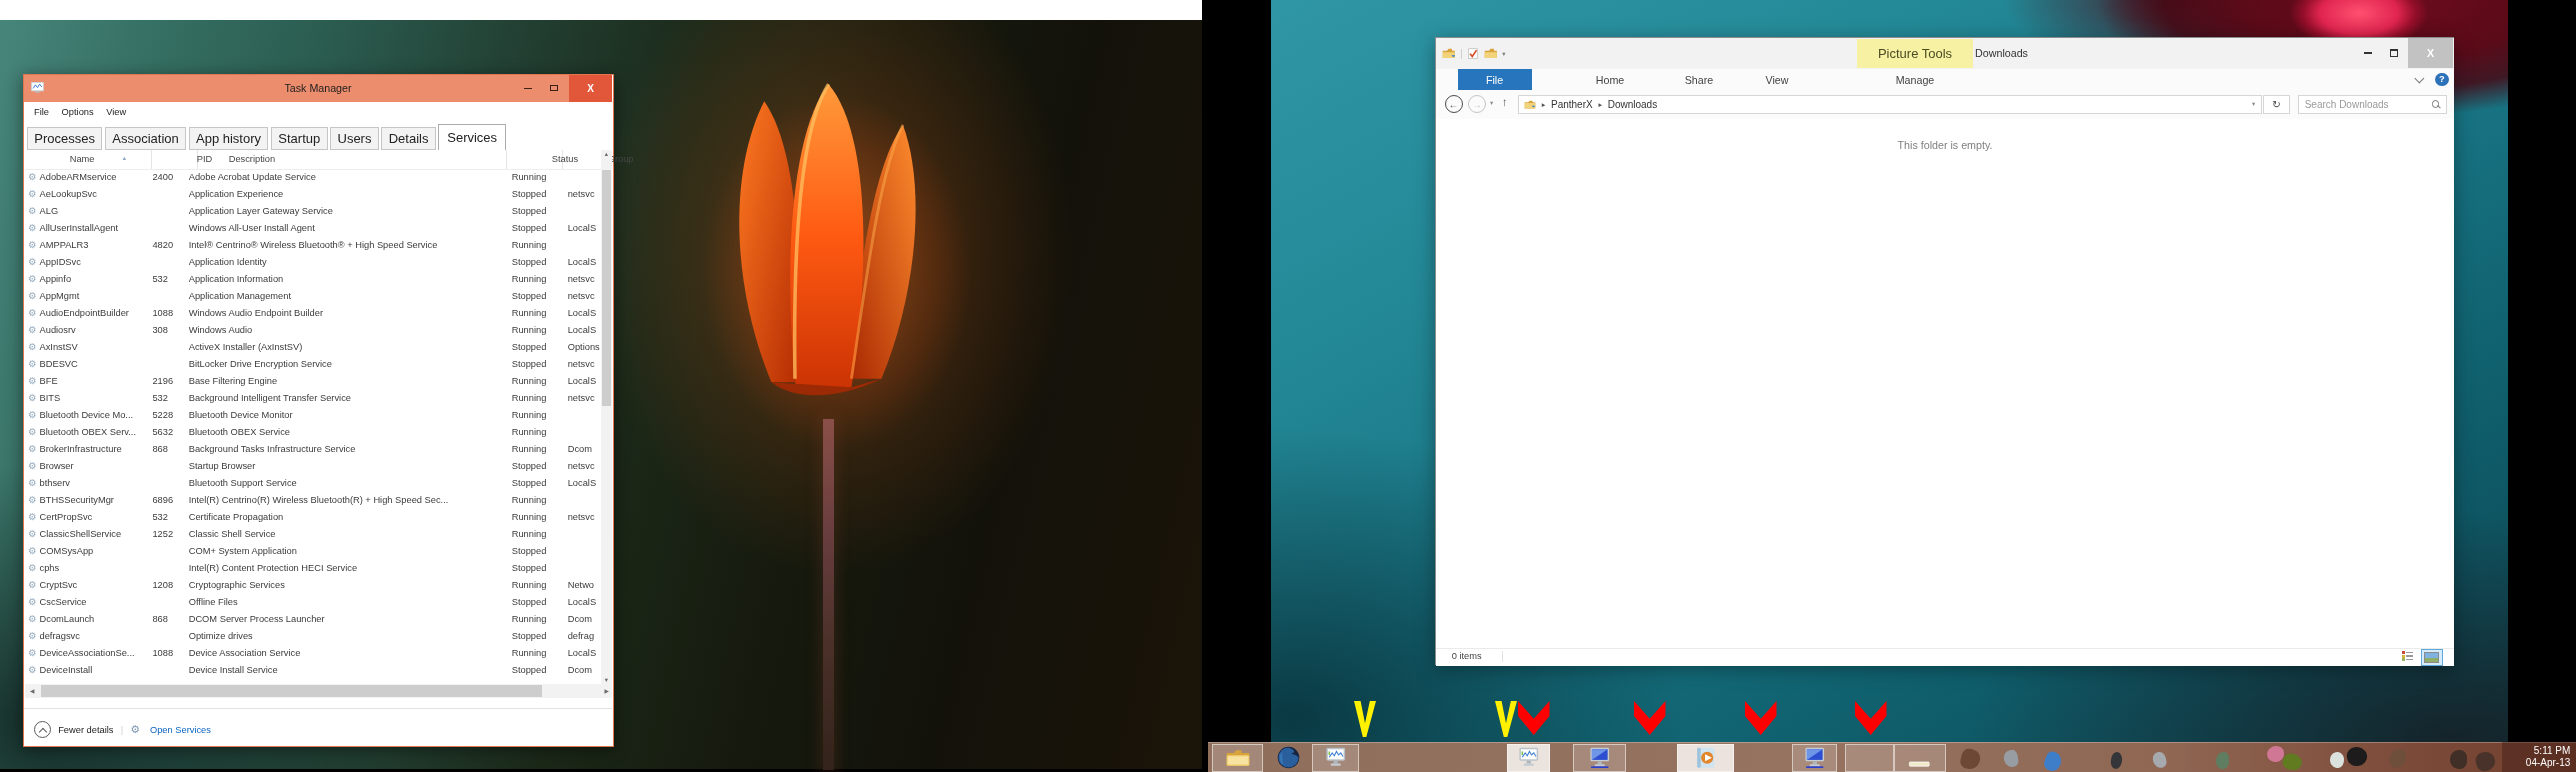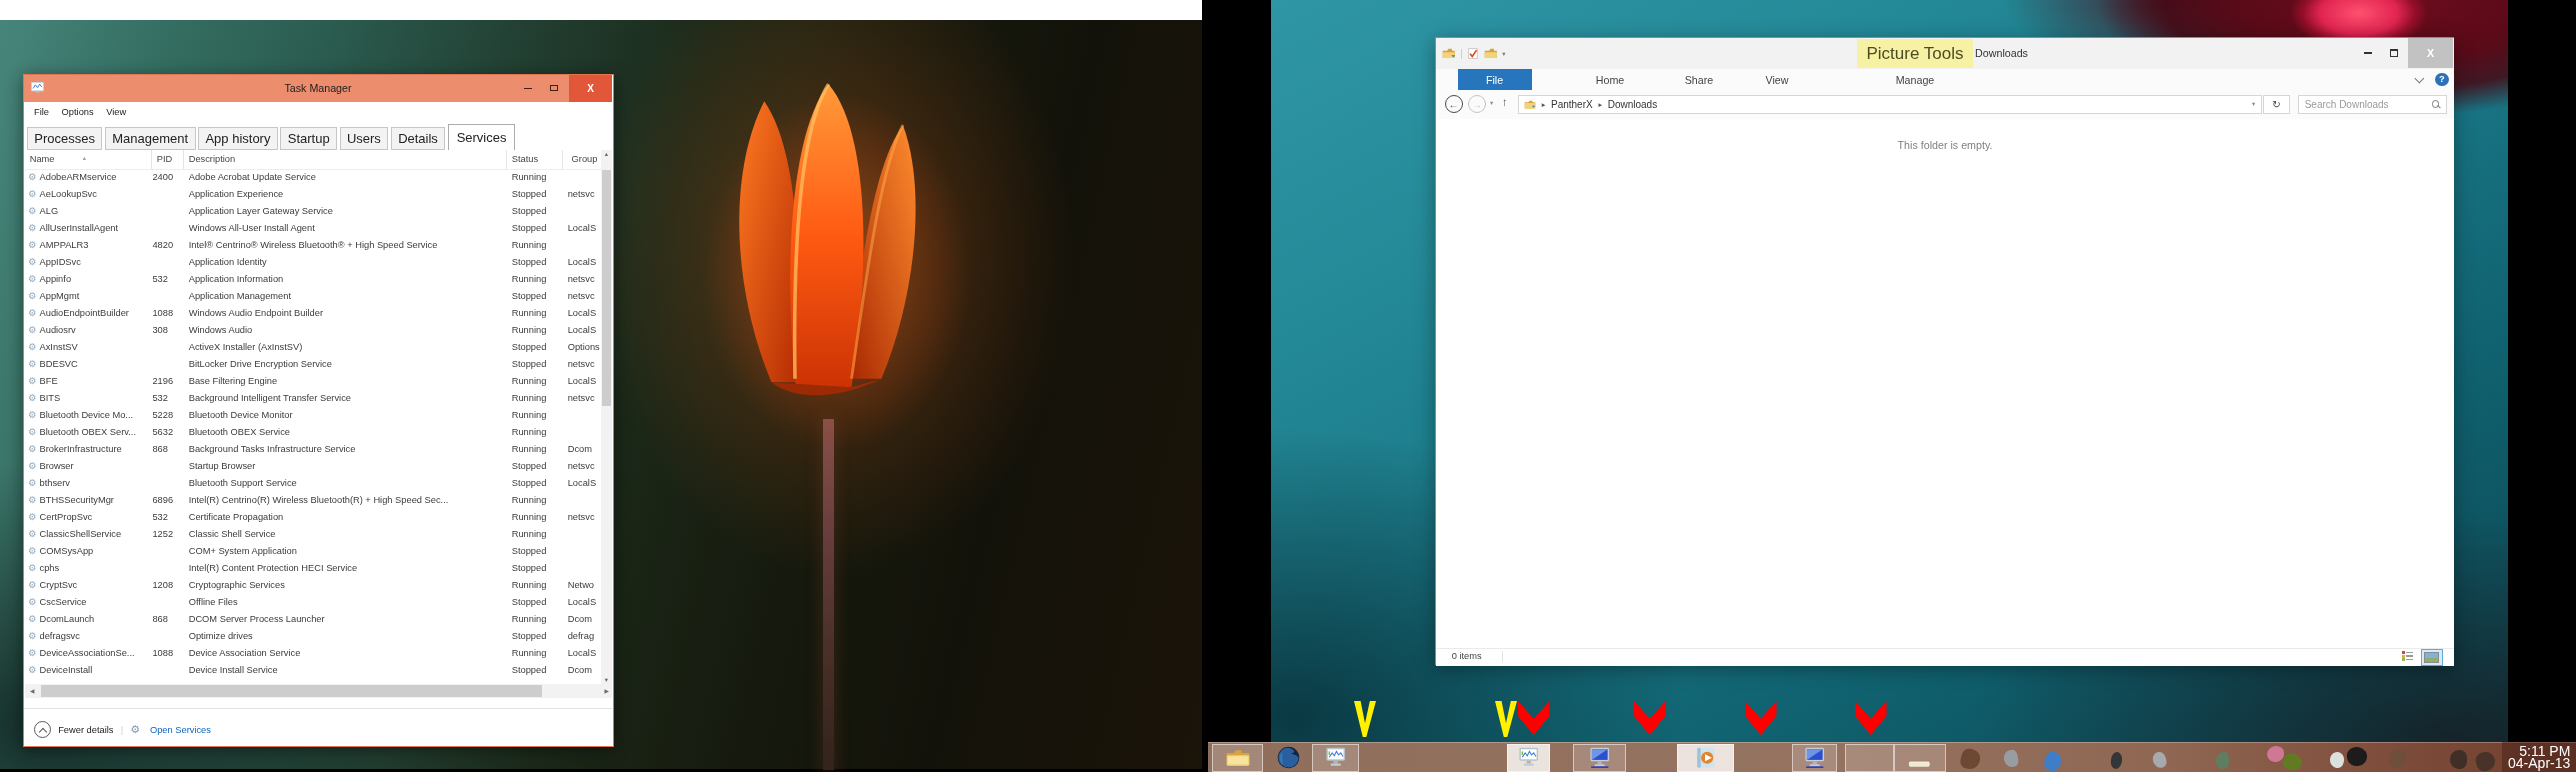--- a/index.html
+++ b/index.html
@@ -34,21 +34,21 @@
   .box-glyph{display:inline-block;width:7.2px;height:6.4px;border:1.4px solid #3a2218;box-sizing:border-box;}
   #tm-menubar{left:0;top:26.5px;width:588px;height:23px;background:#fff;font-size:9.3px;color:#222;}
   .menu-item{display:inline-block;margin-top:5.7px;margin-left:10px;}
   #tm-tabs{left:2.9px;top:49px;width:582px;height:24px;}
   .tm-tab{display:inline-block;vertical-align:bottom;border:0.7px solid #C6C6C6;background:#F3F3F3;
           padding:2.9px 6.4px;font-size:13px;color:#222;margin-right:-0.7px;}
   .tm-tab.active{background:#fff;padding:5px 7.9px;border-color:#ACACAC;border-bottom:none;}
   #tm-header{left:1.4px;top:75px;width:576px;height:18.6px;display:grid;
      grid-template-columns:127px 32px 323px 56px 38px;font-size:9.3px;color:#454545;
      border-bottom:0.7px solid #EDEDED;}
-  #tm-header .hc{border-right:0.7px solid #E4E4E4;padding-left:4.3px;line-height:18.6px;position:relative;}
+  #tm-header .hc{border-right:0.7px solid #E4E4E4;padding-left:4.3px;line-height:18.6px;position:relative;margin-left:40px;}
   #sort-arrow{position:absolute;left:56px;top:-0.7px;font-size:5.7px;color:#8aa4c4;}
   #tm-rows{left:1.4px;top:94px;width:576px;}
   .svc-row{height:17px;display:grid;grid-template-columns:127px 32px 323px 56px 38px;
            font-size:9.3px;color:#3b3b3b;}
   .svc-row .c{line-height:17px;white-space:nowrap;overflow:hidden;}
   .svc-row .name{padding-left:2.9px;}
   .svc-row .pid{text-align:left;padding-right:5.7px;}
   .svc-row .desc,.svc-row .st,.svc-row .grp{padding-left:4.3px;}
   .gear{color:#93a9bd;font-size:9.3px;margin-right:2.9px;}
   
@@ -81,21 +81,21 @@
       radial-gradient(644px 301px at 1181px 737px,rgba(25,5,8,.55),transparent 75%),
       linear-gradient(152deg,#2f96a6 0%,#248997 25%,#197685 50%,#10616f 72%,#0e515e 88%,#104751 100%);}
 
   
   #ex{left:1435px;top:37px;width:1019px;height:628px;background:#fff;border:0.7px solid #8c8c8c;
       box-sizing:border-box;box-shadow:0 4.3px 18.6px rgba(0,0,0,.35);}
   #ex-titlebar{left:0;top:0;width:1018px;height:31px;background:#F2F2F2;}
   #ex-qat{left:5.7px;top:0;height:31px;display:flex;align-items:center;gap:5px;}
   .qat-sep{color:#c9c9c9;font-size:10px;}
   #ex-pt{left:421px;top:1.4px;width:116px;height:29px;background:#F7F1A3;color:#4c4c24;
-         font-size:17px;display:flex;align-items:center;justify-content:center;}
+         font-size:13px;display:flex;align-items:center;justify-content:center;}
   #ex-title{left:501px;top:0;width:129px;height:31px;line-height:31px;text-align:center;
             font-size:10.7px;color:#333;}
   .ex-ctl{top:0;height:30px;display:flex;align-items:center;justify-content:center;}
   #ex-min{left:920px;width:24px;} #ex-max{left:946px;width:24px;}
   #ex-close{left:972px;width:45px;background:#C2C2C2;color:#fff;font-size:10.7px;font-weight:bold;}
   .bar-glyph2{display:inline-block;width:8.6px;height:1.4px;background:#333;}
   .box-glyph2{display:inline-block;width:7.9px;height:7.2px;border:1.4px solid #333;border-top-width:2.1px;box-sizing:border-box;}
   #ex-tabrow{left:0;top:31px;width:1018px;height:21.5px;background:#FBFBFB;border-bottom:0.7px solid #E8E8E8;}
   #ex-file-tab{left:21.5px;top:0;width:74px;height:21.5px;background:#2776BD;color:#fff;
      font-size:10.7px;display:flex;align-items:center;justify-content:center;}
@@ -144,21 +144,21 @@
   #taskbar{left:1208px;top:742px;width:1368px;height:31px;
     background:linear-gradient(90deg,#8f6e5c 0%,#957360 45%,#8f6753 70%,#7c4a38 88%,#6f3f2e 100%);
     border-top:0.7px solid rgba(255,255,255,.28);box-sizing:border-box;}
   .tb-btn{position:absolute;top:1.4px;height:28px;box-sizing:border-box;display:flex;
     align-items:center;justify-content:center;border:0.7px solid rgba(255,253,250,.55);
     background:rgba(255,252,248,.18);}
   .tb-btn.active{background:rgba(255,253,250,.82);}
   .tb-btn.pinned{border:none;background:transparent;}
   .blob{position:absolute;opacity:.95;}
   #clock{left:2502px;top:742px;width:74px;height:31px;background:rgba(62,26,18,.42);
-    color:#fff;font-size:14px;text-align:right;padding:2.9px 5.7px 0 0;box-sizing:border-box;line-height:12px;}
+    color:#fff;font-size:10px;text-align:right;padding:2.9px 5.7px 0 0;box-sizing:border-box;line-height:12px;}
 
   
   .arrow{position:absolute;top:701px;}
   .arrow.red{width:31.5px;height:34px;
     clip-path:polygon(0% 0%,50% 52%,100% 0%,100% 44%,50% 100%,0% 44%);}
   .arrow.yellow{width:22px;height:36px;
     clip-path:polygon(0% 0%,30% 0%,50% 62%,72% 0%,100% 0%,56% 100%,40% 100%);}
 </style>
 </head>
 <body>
@@ -213,21 +213,21 @@
       </div>
 
     <div id="tm-menubar" class="abs">
       <span class="menu-item">File</span>
       <span class="menu-item">Options</span>
       <span class="menu-item">View</span>
     </div>
 
     <div id="tm-tabs" class="abs">
       <span class="tm-tab">Processes</span>
-      <span class="tm-tab">Management</span>
+      <span class="tm-tab">Association</span>
       <span class="tm-tab">App history</span>
       <span class="tm-tab">Startup</span>
       <span class="tm-tab">Users</span>
       <span class="tm-tab">Details</span>
       <span class="tm-tab active">Services</span>
     </div>
 
     <div id="tm-header" class="abs">
       <span class="hc"><span id="sort-arrow">▲</span><span>Name</span></span>
       <span class="hc">PID</span>

